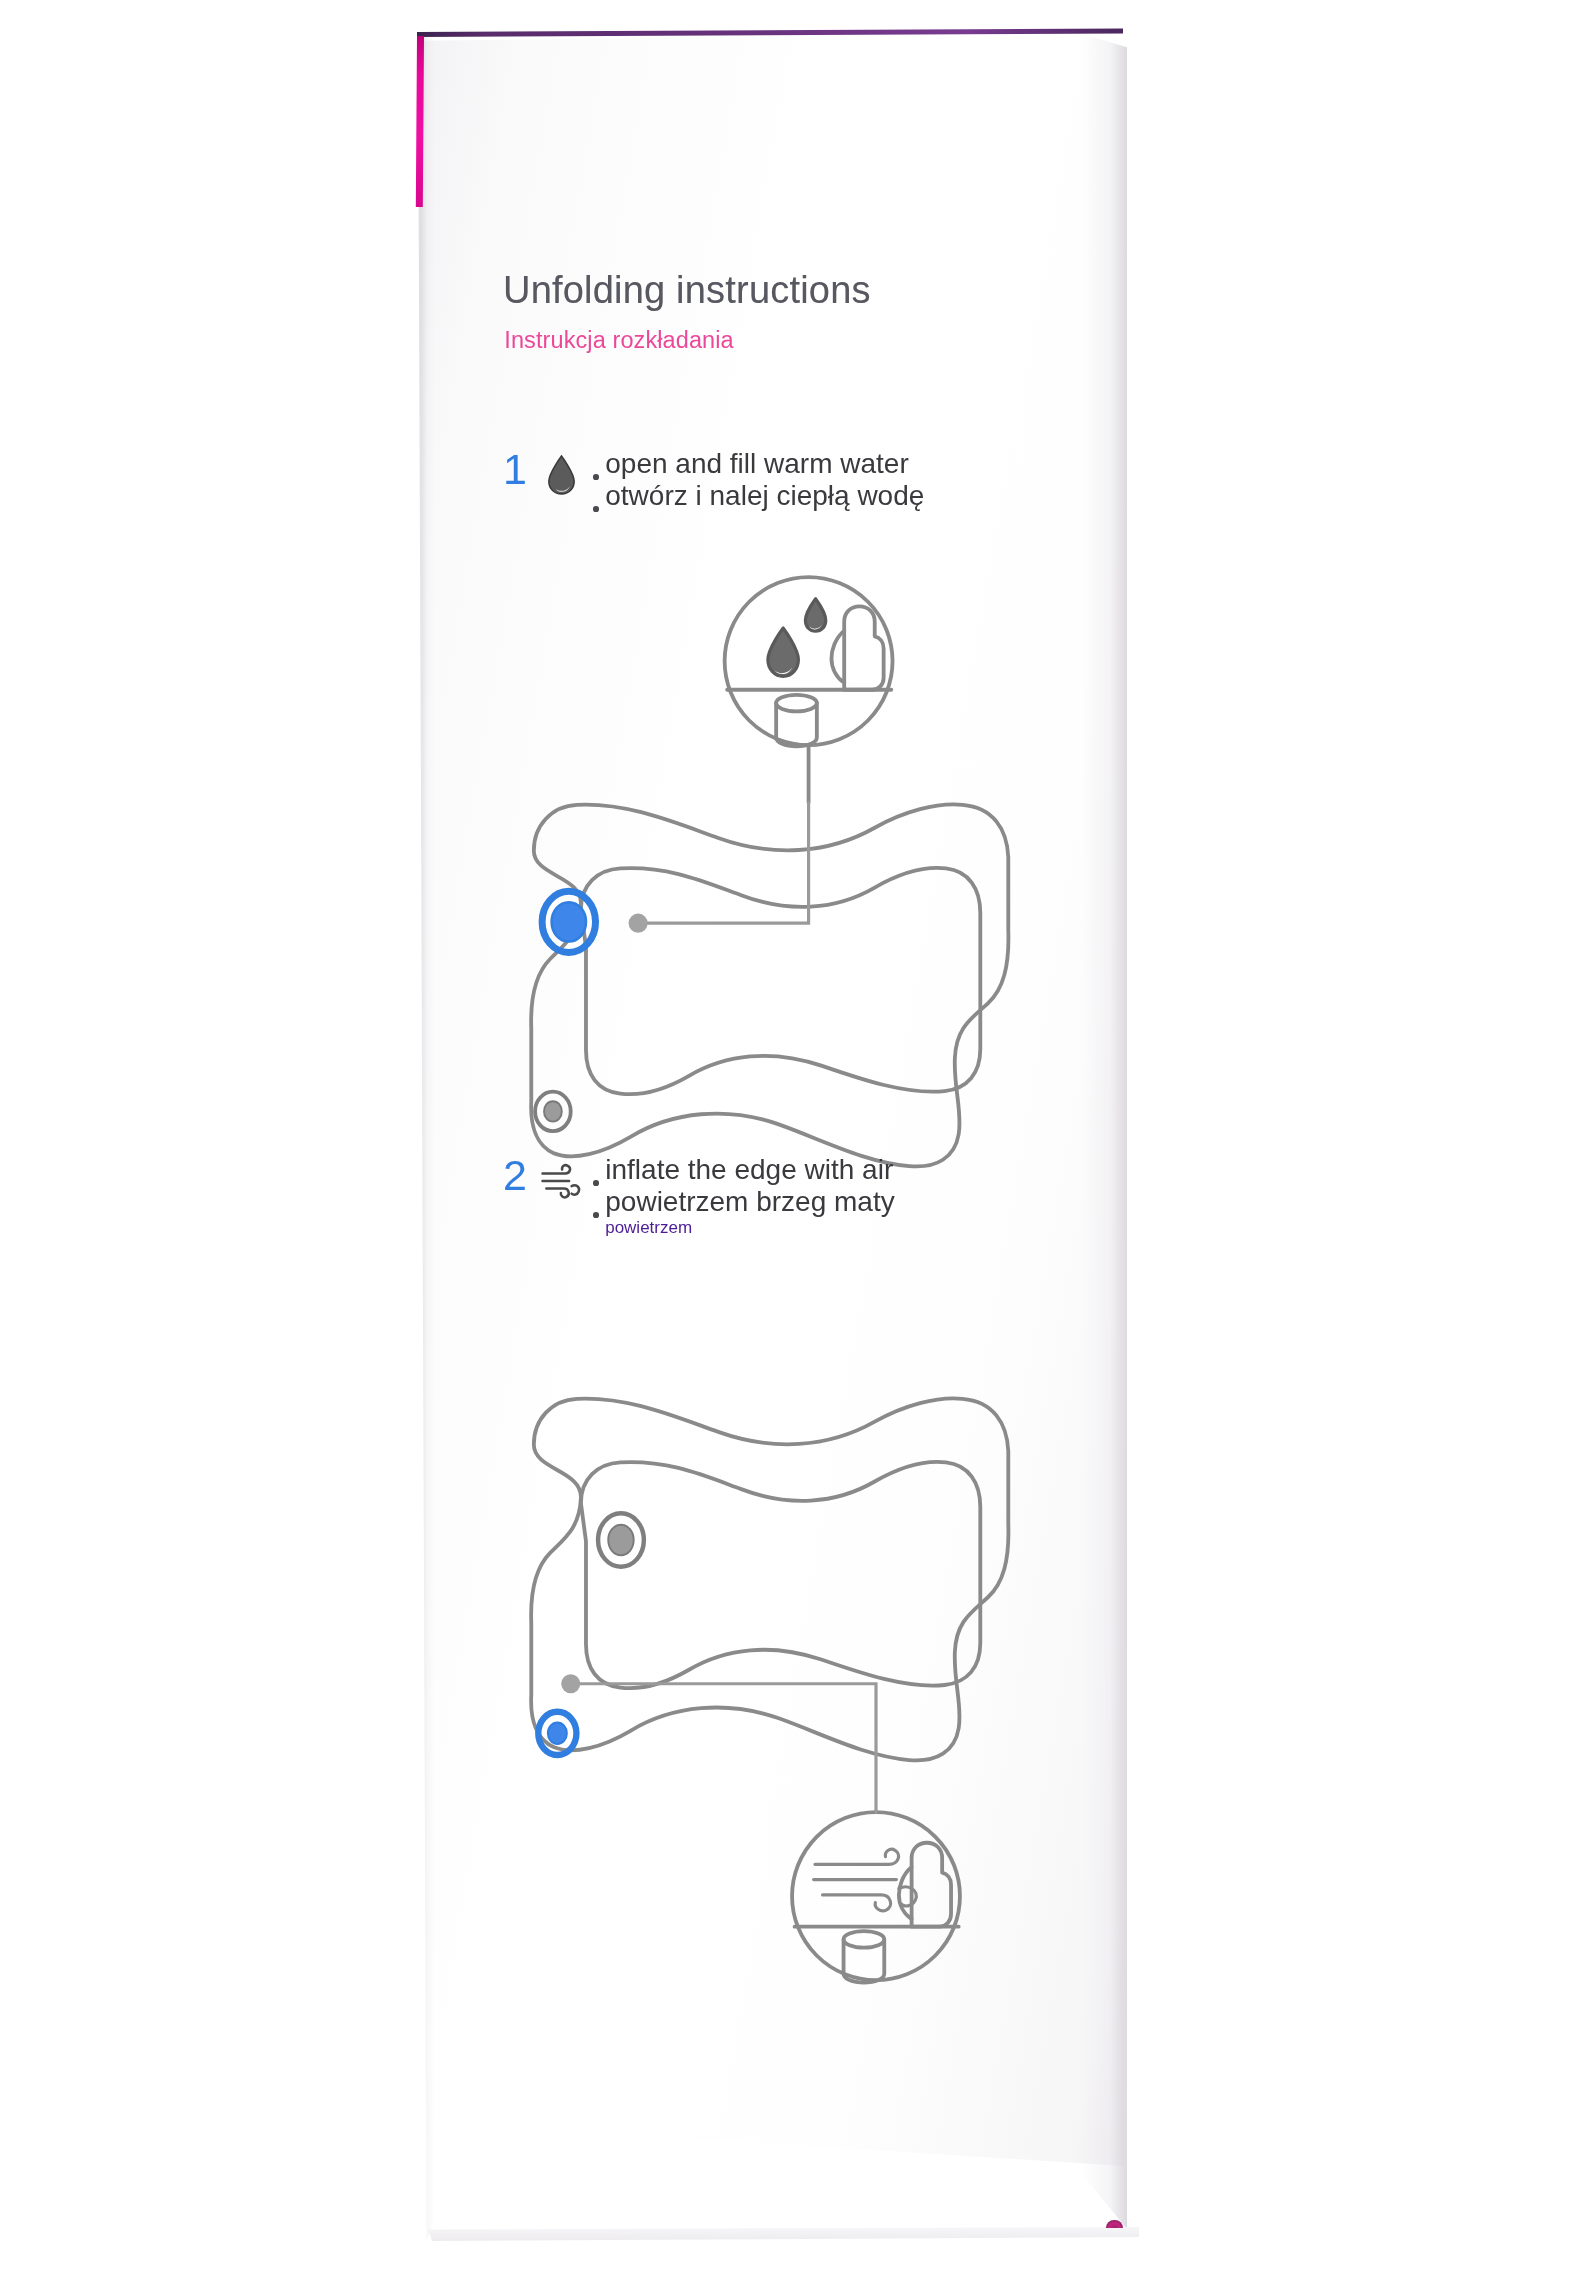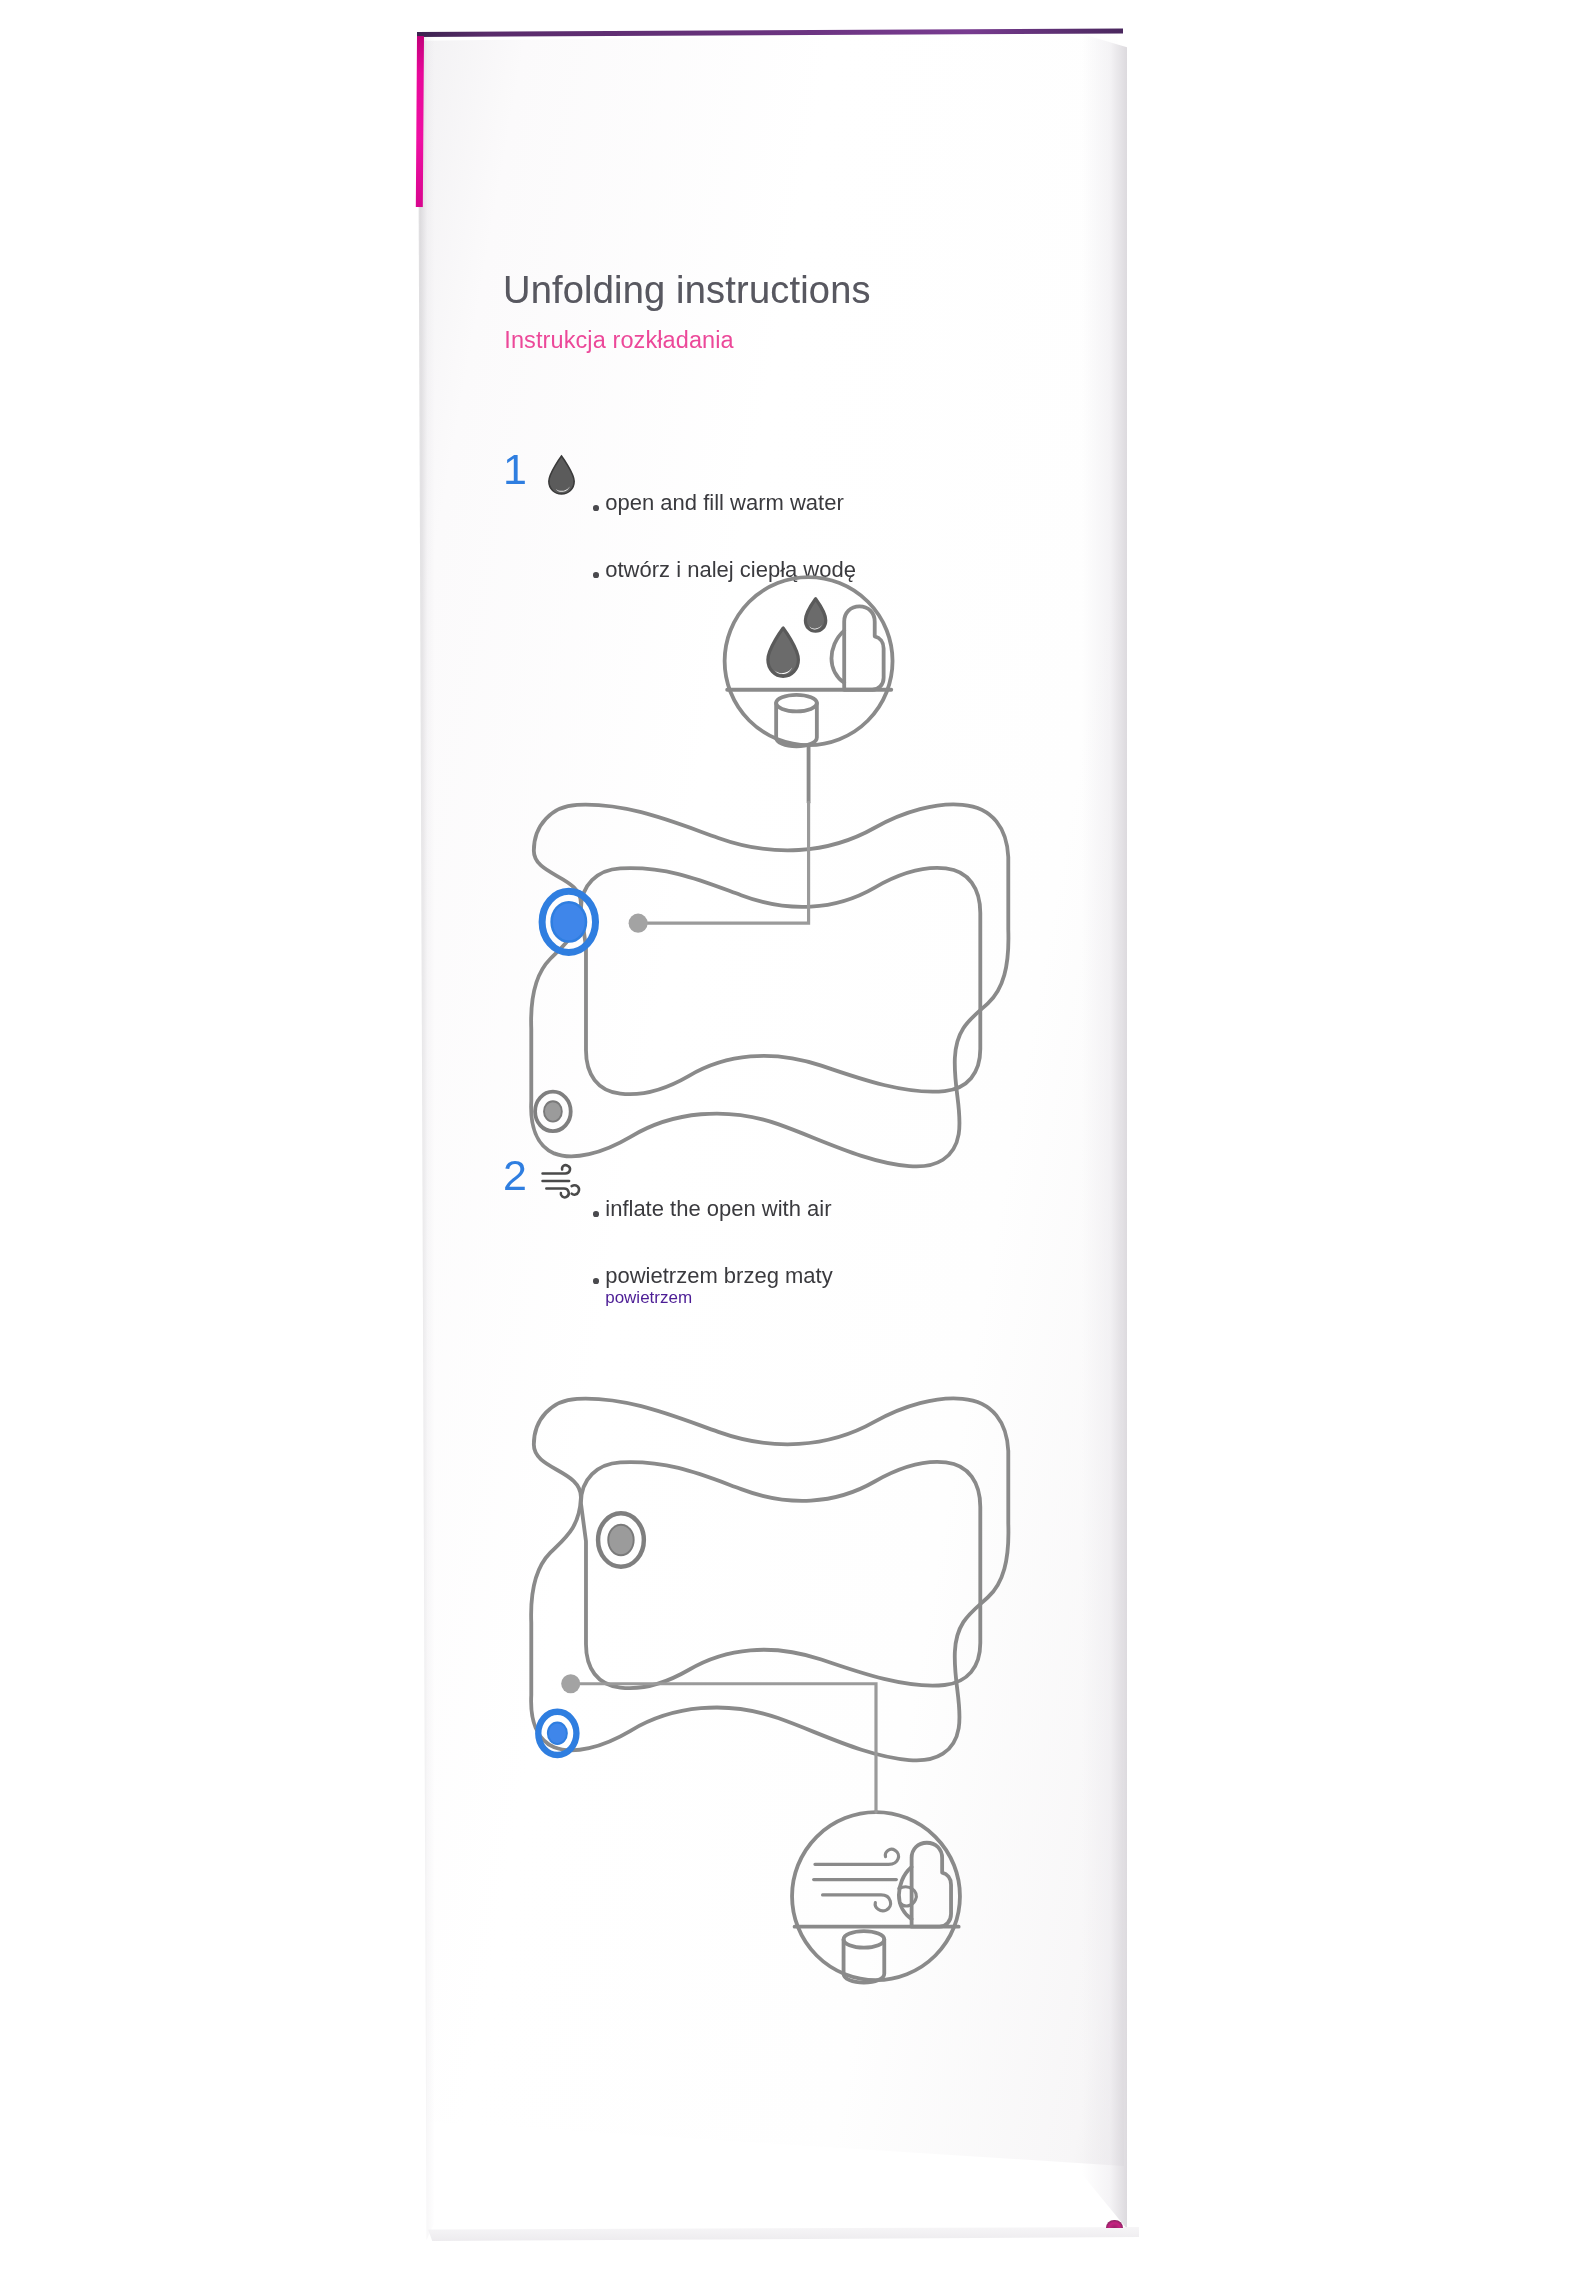--- a/index.html
+++ b/index.html
@@ -88,22 +88,22 @@
   .step-num{
     font-size:43px;color:#2f7ee0;font-weight:400;line-height:1;
     width:37px;text-align:left;
   }
   .step-icon{
     width:43px;height:46px;flex:0 0 43px;position:relative;
     margin-top:3.8px;
   }
   .step-lines{margin-left:10.2px;}
   .bullet-line{
-    font-size:22px;color:#3a3a3e;line-height:1.14;
-    white-space:nowrap;display:flex;align-items:center;margin-top:42px;
+    font-size:28px;color:#3a3a3e;line-height:1.14;
+    white-space:nowrap;display:flex;align-items:flex-end;
   }
   .bullet-dot{
     display:inline-block;width:5.7px;height:5.7px;border-radius:50%;
     background:#4a4a4e;margin:10.8px 6.4px 0 0;flex:0 0 5.7px;
   }
   .cont-line{
     font-size:17px;color:#4c1d95;line-height:1.14;white-space:nowrap;
     padding-left:12px;
   }
 
@@ -233,21 +233,21 @@
             <path d="M4 24 L40 24 C48 24 50 15 44 12 C39 9 34 13 35 18"></path>
             <path d="M4 36 L46 36"></path>
             <path d="M10 48 L38 48 C46 48 48 58 42 61 C37 64 32 59 33 55"></path>
             <path d="M50 44 C57 40 64 46 61 53 C59 58 53 59 50 56"></path>
           </g>
         </svg>
       </div>
       <div class="step-lines">
         <div class="bullet-line">
           <span class="bullet-dot"></span>
-          <span>inflate the open with air</span>
+          <span>inflate the edge with air</span>
         </div>
         <div class="bullet-line">
           <span class="bullet-dot"></span>
           <span>powietrzem brzeg maty</span>
         </div>
         <div class="cont-line">powietrzem</div>
       </div>
     </div>
 
     <div class="fig" style="top:1113px;left:-19px;">

